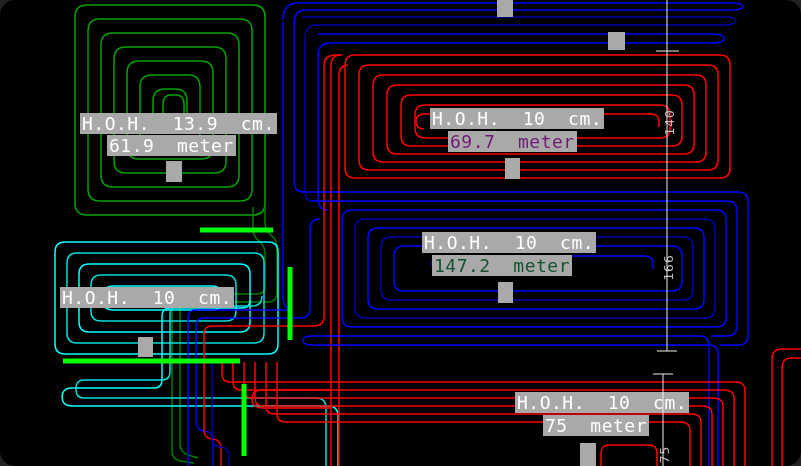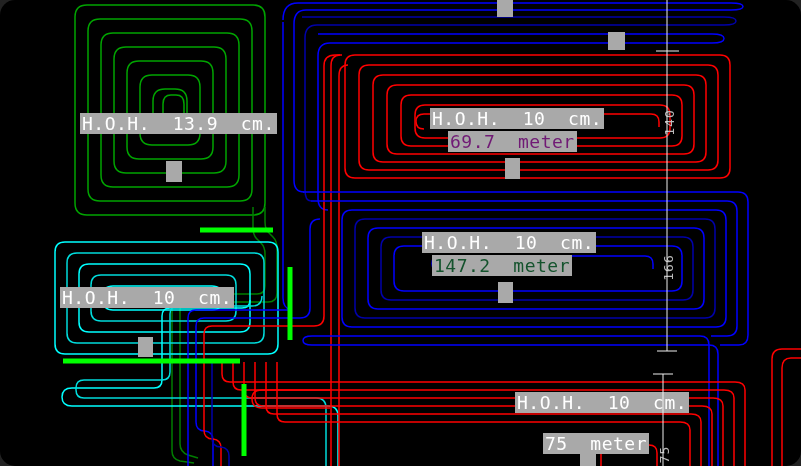--- a/index.html
+++ b/index.html
@@ -86,31 +86,32 @@
 
   <div class="marker" style="left: 166px; top: 161px; width: 16px; height: 21px; background: rgb(169, 169, 169);"></div>
   <div class="marker" style="left: 497px; top: 0px; width: 16px; height: 17px; background: rgb(169, 169, 169);"></div>
   <div class="marker" style="left: 608px; top: 32px; width: 17px; height: 18px; background: rgb(169, 169, 169);"></div>
   <div class="marker" style="left: 505px; top: 158px; width: 15px; height: 21px; background: rgb(169, 169, 169);"></div>
   <div class="marker" style="left: 498px; top: 282px; width: 15px; height: 21px; background: rgb(169, 169, 169);"></div>
   <div class="marker" style="left: 138px; top: 337px; width: 15px; height: 20px; background: rgb(169, 169, 169);"></div>
   <div class="marker" style="left: 580px; top: 443px; width: 16px; height: 23px; background: rgb(169, 169, 169);"></div>
 
   <div class="bar" style="left: 80px; top: 113px; background: rgb(169, 169, 169); color: rgb(255, 255, 255);">H.O.H.  13.9  cm.</div>
+  <div class="bar" style="left: 107px; top: 135px; background: rgb(169, 169, 169); color: rgb(255, 255, 255);">61.9  meter</div>
 
   <div class="bar" style="left: 430px; top: 108px; background: rgb(169, 169, 169); color: rgb(255, 255, 255);">H.O.H.  10  cm.</div>
   <div class="bar" style="left: 448px; top: 131px; background: rgb(169, 169, 169); color: #701a75;">69.7  meter</div>
 
   <div class="bar" style="left: 422px; top: 232px; background: rgb(169, 169, 169); color: rgb(255, 255, 255);">H.O.H.  10  cm.</div>
   <div class="bar" style="left: 432px; top: 255px; background: rgb(169, 169, 169); color: #14532d;">147.2  meter</div>
 
   <div class="bar" style="left: 60px; top: 287px; background: rgb(169, 169, 169); color: rgb(255, 255, 255);">H.O.H.  10  cm.</div>
 
   <div class="bar" style="left: 515px; top: 392px; background: rgb(169, 169, 169); color: rgb(255, 255, 255);">H.O.H.  10  cm.</div>
-  <div class="bar" style="left: 543px; top: 433px; background: rgb(169, 169, 169); color: rgb(255, 255, 255);">75  meter</div>
+  <div class="bar" style="left: 543px; top: 415px; background: rgb(169, 169, 169); color: rgb(255, 255, 255);">75  meter</div>
 
   <div class="dimtxt" style="left: 652px; top: 115px; color: rgb(185, 185, 185);">140</div>
   <div class="dimtxt" style="left: 651px; top: 260px; color: rgb(185, 185, 185);">166</div>
   <div class="dimtxt" style="left: 647px; top: 447px; color: rgb(185, 185, 185);">75</div>
 
   <svg id="dims" width="801" height="466">
       <path d="M667,0 V351" fill="none" stroke="#efefef" stroke-width="1"></path>
       <path d="M656,51 H679" fill="none" stroke="#efefef" stroke-width="1"></path>
       <path d="M657,351 H677" fill="none" stroke="#efefef" stroke-width="1"></path>
       <path d="M663,374 V466" fill="none" stroke="#efefef" stroke-width="1"></path>

